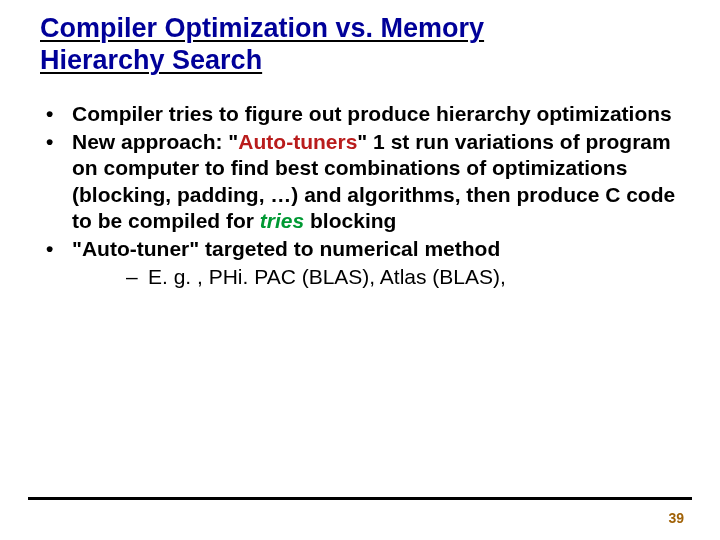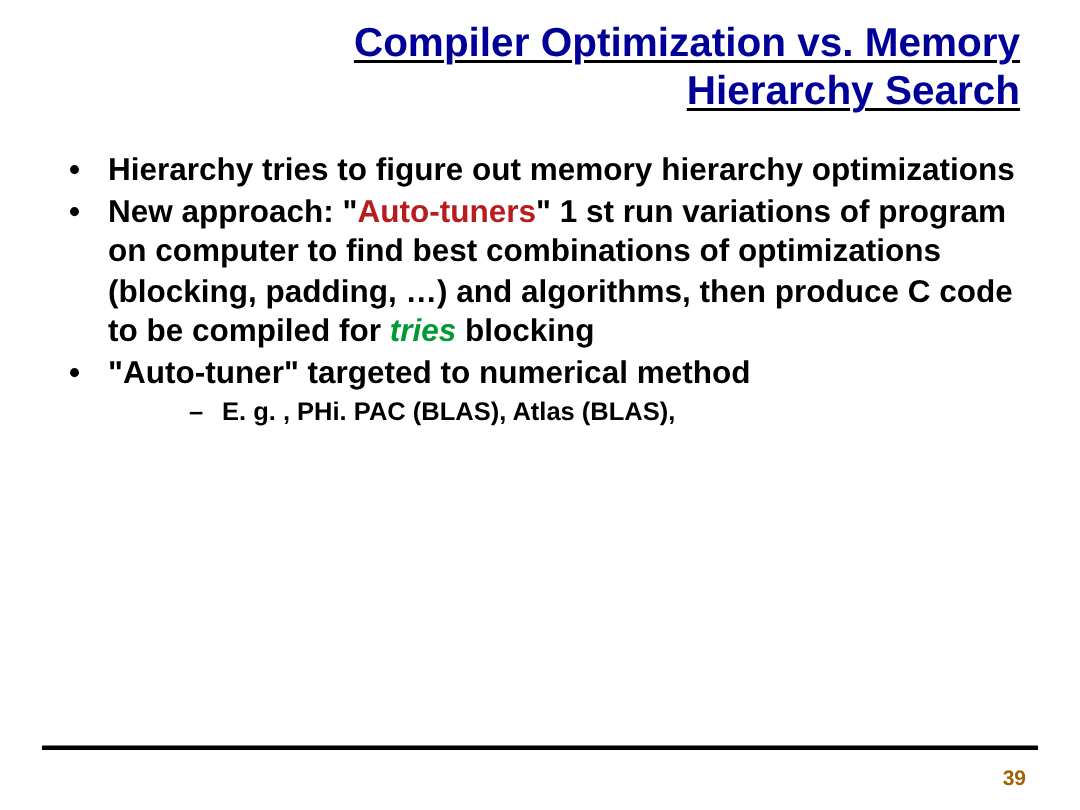--- a/index.html
+++ b/index.html
@@ -5,21 +5,21 @@
   * { margin: 0; padding: 0; box-sizing: border-box; }
   body {
     width: 720px;
     height: 540px;
     background: #ffffff;
     font-family: Arial, Helvetica, sans-serif;
     position: relative;
     color: #000;
   }
   .title {
-    text-align: right;
+    text-align: left;
     font-size: 27px;
     font-weight: bold;
     color: #000099;
     padding: 12px 40px 6px 40px;
     line-height: 1.2;
     text-decoration: underline;
     text-decoration-color: #000;
     text-decoration-thickness: 2px;
     text-underline-offset: 3px;
   }
@@ -49,22 +49,22 @@
   .accent { color: #b91c1c; }
   .accent2 { color: #009933; font-style: italic; }
   ul.sub {
     list-style: none;
     padding-left: 0;
     margin-top: 2px;
   }
   ul.sub > li {
     position: relative;
     padding-left: 76px;
-    font-size: 17px;
-    font-weight: bold;
+    font-size: 21px;
+    font-weight: normal;
     line-height: 1.25;
   }
   ul.sub > li::before {
     content: "–";
     position: absolute;
     left: 54px;
     top: 0;
   }
   .footer-rule {
     border: none;
@@ -87,21 +87,21 @@
 <body>
 
 <div class="title">
   <span>Compiler Optimization vs. Memory</span><br>
   <span>Hierarchy Search</span>
 </div>
 
 <div class="content">
   <ul class="main">
     <li>
-      <span>Hierarchy tries to figure out memory hierarchy optimizations</span>
+      <span>Compiler tries to figure out produce hierarchy optimizations</span>
     </li>
     <li>
       <span>New approach: "</span><span class="accent">Auto-tuners</span><span>" 1 st run variations of program on computer to find best combinations of optimizations (blocking, padding, …) and algorithms, then produce C code to be compiled for </span><span class="accent2">tries</span><span> blocking</span>
     </li>
     <li>
       <span>"Auto-tuner" targeted to numerical method</span>
       <ul class="sub">
         <li>
           <span>E. g. , PHi. PAC (BLAS), Atlas (BLAS),</span><br>
         </li>

